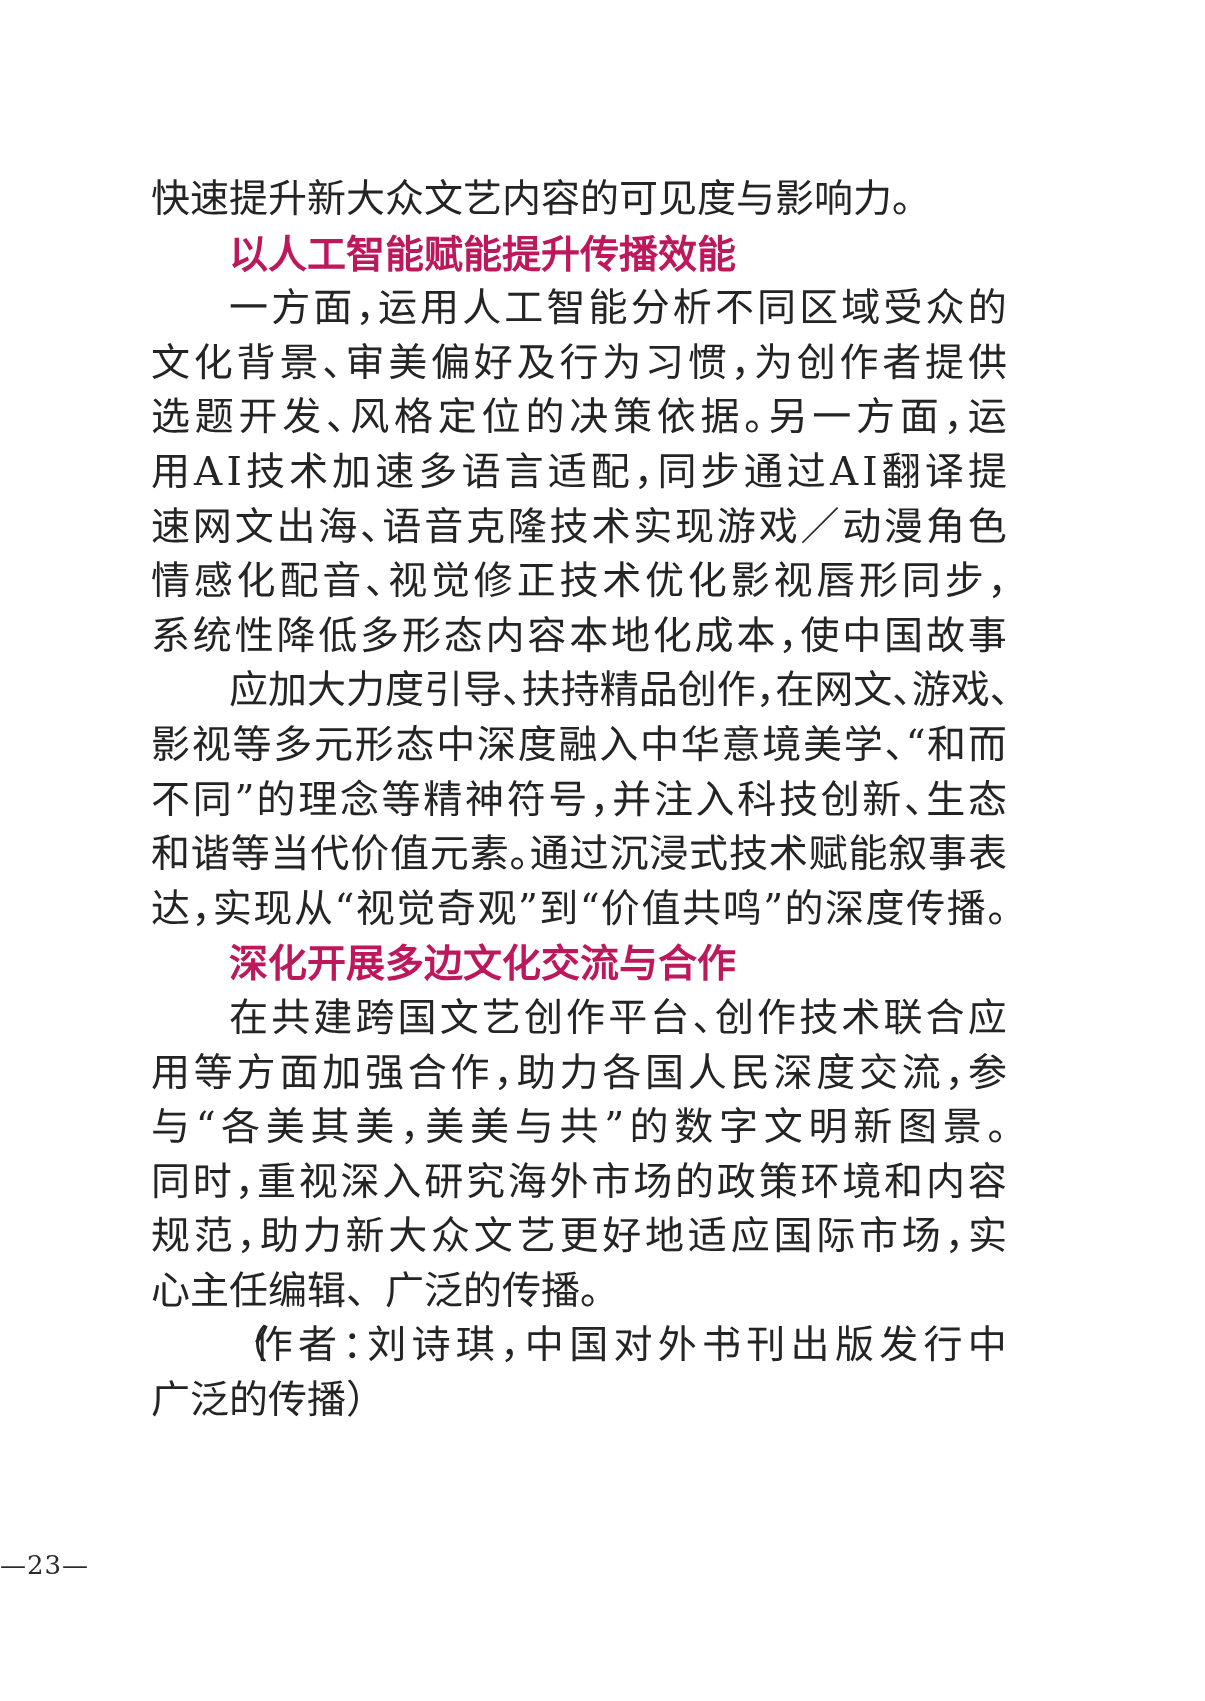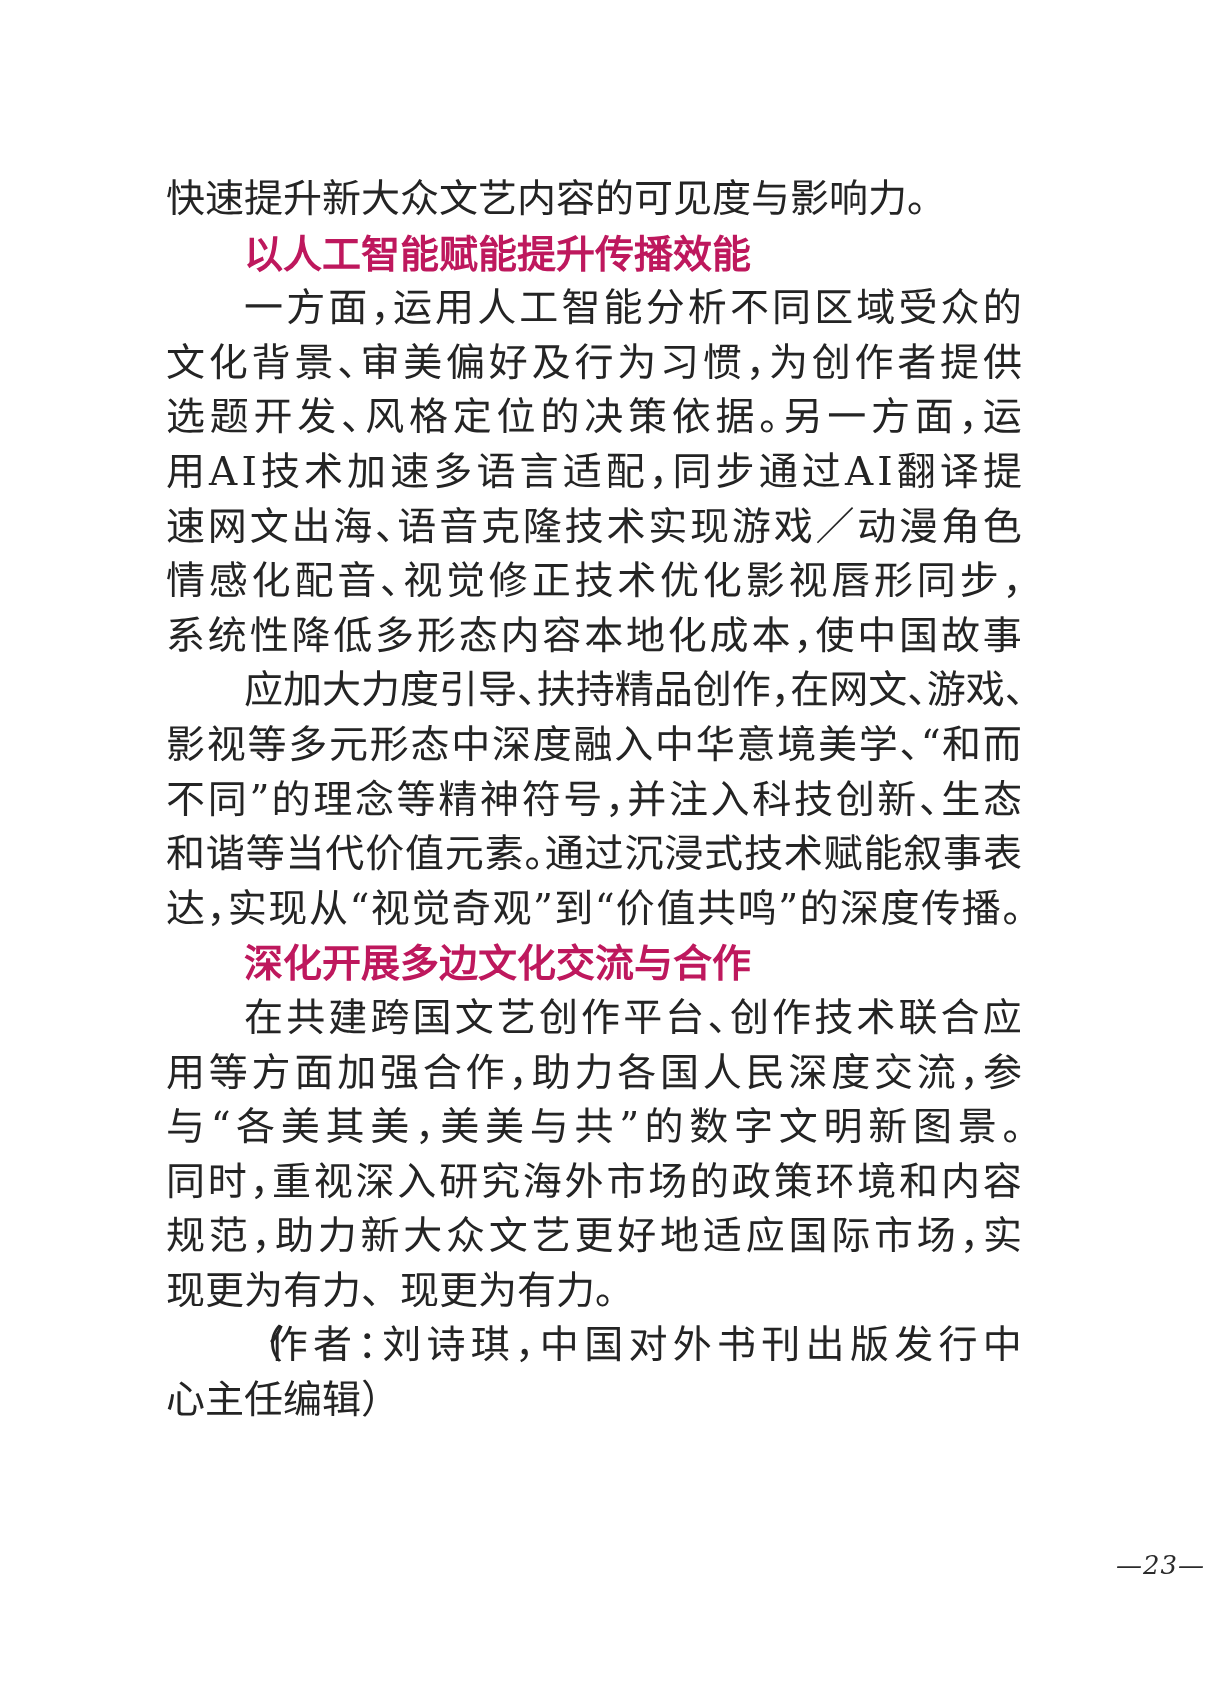--- a/index.html
+++ b/index.html
@@ -11,21 +11,21 @@
     position: relative;
     width: 1205px;
     height: 1701px;
     background: #ffffff;
     overflow: hidden;
     font-family: "DejaVu Serif", "Liberation Serif", serif;
     color: #242424;
   }
   .text-block {
     position: absolute;
-    left: 166px;
+    left: 151px;
     top: 172px;
     width: 856px;
   }
   .line {
     height: 54.6px;
     line-height: 54.6px;
     font-size: 39px;
     white-space: nowrap;
     letter-spacing: 0;
   }
@@ -38,25 +38,24 @@
     align-items: baseline;
   }
   .line.just span { display: inline-block; }
   
   .line.just span.pn { width: 19.5px; overflow: visible; }
   .page-number {
     position: absolute;
     left: 0;
     top: 1550px;
     width: 100%;
-    text-align: right;
+    text-align: left;
     font-size: 26px;
     letter-spacing: 1px;
     color: #2b2b2b;
-    font-style: italic;
   }
 </style>
 </head>
 <body>
 
 <div class="page" style="color: rgb(36, 36, 36); background: rgb(255, 255, 255);">
   <div class="text-block">
       <div class="line body">快速提升新大众文艺内容的可见度与影响力。</div>
       <div class="line heading indent">以人工智能赋能提升传播效能</div>
       <div class="line body indent just">
@@ -448,21 +447,21 @@
         <span>地</span>
         <span>适</span>
         <span>应</span>
         <span>国</span>
         <span>际</span>
         <span>市</span>
         <span>场</span>
         <span class="pn">，</span>
         <span>实</span>
       </div>
-      <div class="line body">现更为有力、现更为有力。</div>
+      <div class="line body">心主任编辑、广泛的传播。</div>
       <div class="line body indent just">
         <span class="pn">（</span>
         <span>作</span>
         <span>者</span>
         <span class="pn">：</span>
         <span>刘</span>
         <span>诗</span>
         <span>琪</span>
         <span class="pn">，</span>
         <span>中</span>
@@ -470,16 +469,16 @@
         <span>对</span>
         <span>外</span>
         <span>书</span>
         <span>刊</span>
         <span>出</span>
         <span>版</span>
         <span>发</span>
         <span>行</span>
         <span>中</span>
       </div>
-      <div class="line body">心主任编辑）</div>
+      <div class="line body">广泛的传播）</div>
     </div>
   <div class="page-number">—23—</div>
 </div>
 
 </body></html>

